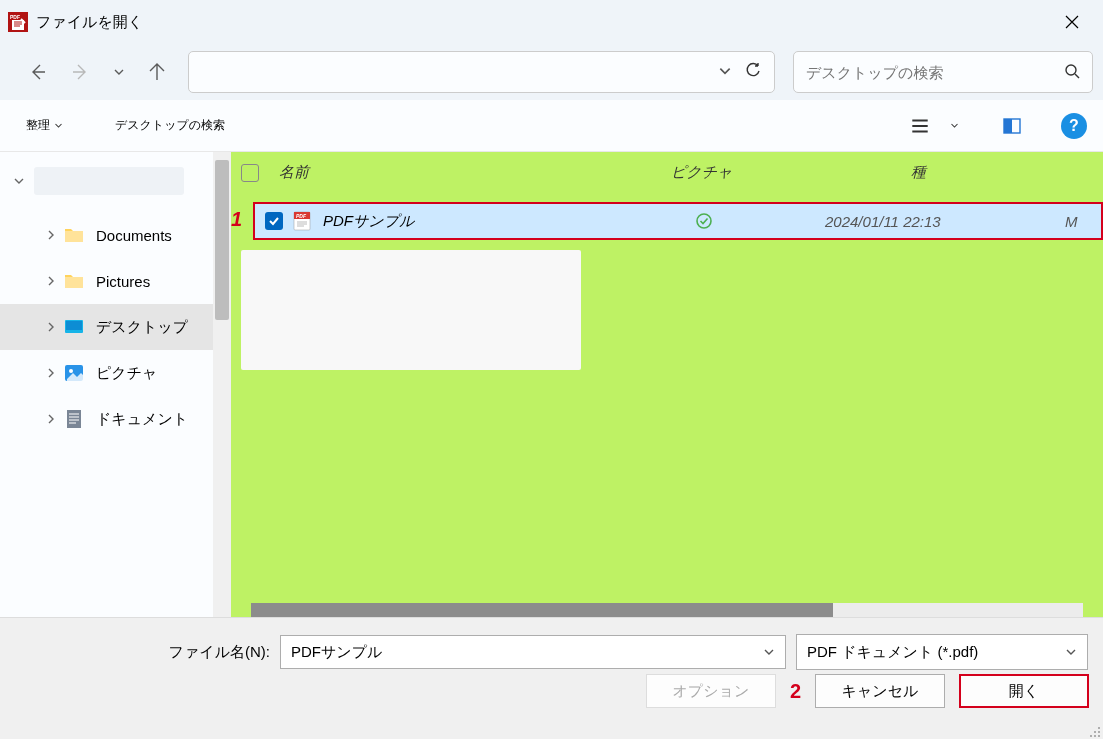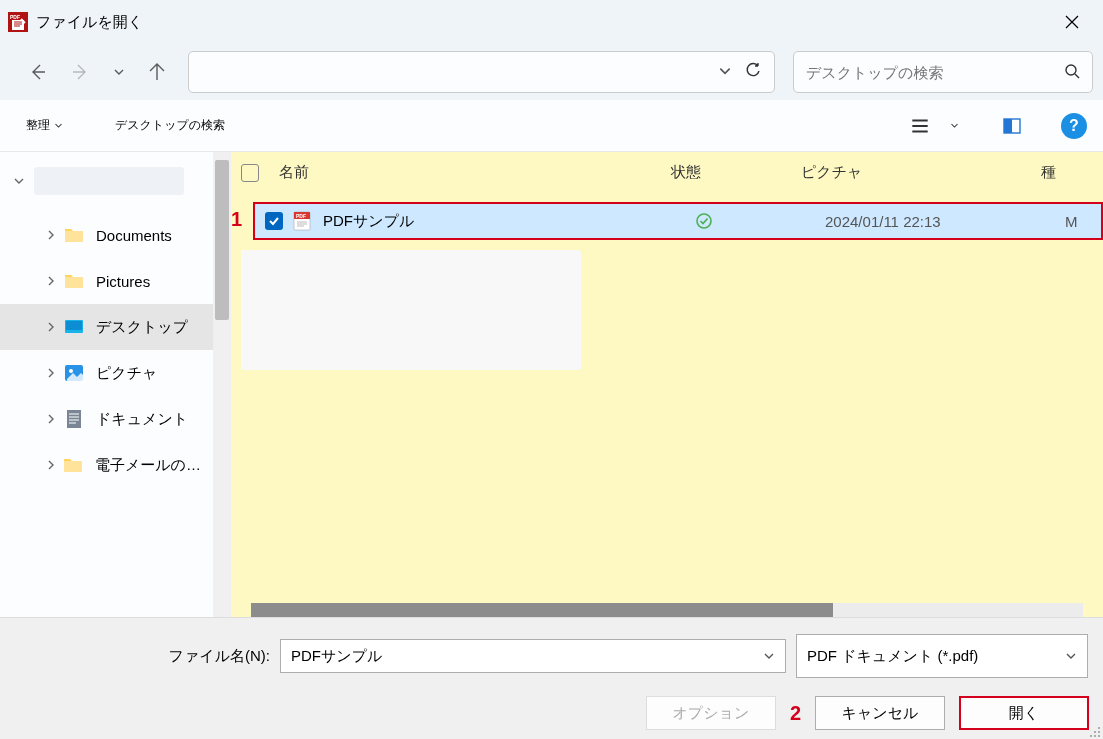--- a/index.html
+++ b/index.html
@@ -41,21 +41,21 @@
 .tree-item.with-exp { padding-left: 8px; }
 .tree-item.with-exp.indent1-exp { padding-left: 40px; }
 .tree-item.selected { background: #e5e5e5; }
 .tree-item .expander { width: 22px; display: flex; align-items: center; justify-content: center; }
 .tree-item .folder-icon { width: 24px; height: 24px; margin-right: 10px; display: flex; align-items: center; justify-content: center; }
 .tree-item .label { overflow: hidden; text-overflow: ellipsis; white-space: nowrap; }
 
 .scroll-track { width: 18px; background: #f0f0f0; }
 .scroll-thumb { width: 14px; height: 160px; background: #bdbdbd; margin: 8px auto 0; border-radius: 2px; }
 
-.file-area { flex: 1; background: #fef9c3; position: relative; overflow: hidden; }
+.file-area { flex: 1; background: #bef264; position: relative; overflow: hidden; font-style: italic; }
 .columns { height: 42px; display: flex; align-items: center; border-bottom: 1px solid transparent; padding-left: 10px; font-size: 15px; color: #333; }
 .columns .col { display: flex; align-items: center; height: 100%; }
 .columns .col.name { width: 430px; }
 .columns .col.name .chk { width: 18px; height: 18px; border: 1.5px solid #888; border-radius: 3px; margin-right: 20px; }
 .columns .col.status { width: 130px; }
 .columns .col.modified { width: 240px; }
 .columns .col.type { flex: 1; }
 
 .file-row-wrap { position: relative; }
 .annotation { position: absolute; font-size: 20px; font-weight: bold; color: #d4001c; left: -20px; top: 6px; }
@@ -67,25 +67,25 @@
 .file-row .fstatus { width: 130px; display: flex; align-items: center; }
 .file-row .fmod { width: 240px; color: #555; }
 .file-row .ftype { flex: 1; color: #555; }
 
 .blur-block { width: 340px; height: 120px; background: #f8f8f8; margin: 10px 0 0 10px; border-radius: 2px; }
 
 .hscroll { position: absolute; bottom: 0; left: 20px; right: 20px; height: 14px; background: #ececec; }
 .hscroll .thumb { width: 70%; height: 100%; background: #8c8c8c; }
 
 .footer { height: 122px; background: #f0f0f0; border-top: 1px solid #ddd; padding: 16px 14px 0 0; position: relative; }
-.footer .row1 { display: flex; align-items: center; margin-bottom: 18px; }
+.footer .row1 { display: flex; align-items: center; margin-bottom: 4px; }
 .footer .fn-label { width: 280px; text-align: right; padding-right: 10px; font-size: 15px; }
 .footer .fn-input { width: 506px; height: 34px; border: 1px solid #adadad; background: #fff; display: flex; align-items: center; padding: 0 10px; font-size: 15px; }
 .footer .fn-input .chev { margin-left: auto; }
-.footer .ft-select { width: 292px; height: 44px; border: 1px solid #adadad; background: #fff; margin-left: 10px; display: flex; align-items: center; padding: 0 10px; font-size: 15px; }
+.footer .ft-select { width: 292px; height: 36px; border: 1px solid #adadad; background: #fff; margin-left: 10px; display: flex; align-items: center; padding: 0 10px; font-size: 15px; }
 .footer .ft-select .chev { margin-left: auto; }
 .footer .row2 { display: flex; justify-content: flex-end; align-items: center; gap: 14px; }
 .footer .btn { width: 130px; height: 34px; border: 1px solid #adadad; background: #fdfdfd; display: flex; align-items: center; justify-content: center; font-size: 15px; cursor: pointer; }
 .footer .btn.faded { border-color: #ddd; color: #aaa; }
 .footer .btn.highlight { border: 2px solid #d4001c; }
 .annot2 { font-size: 20px; font-weight: bold; color: #d4001c; }
 .resize-grip { position: absolute; right: 2px; bottom: 2px; width: 12px; height: 12px; }
 </style>
 </head>
 <body>
@@ -259,49 +259,32 @@
           </svg>
         </div>
       <div class="folder-icon">
           <svg width="22" height="22" viewBox="0 0 22 22">
             <rect x="4" y="2" width="14" height="18" fill="#7a8696"></rect>
             <path d="M6 6 L16 6 M6 9 L16 9 M6 12 L16 12 M6 15 L13 15" stroke="#fff" stroke-width="1.2"></path>
           </svg>
         </div>
       <span class="label">ドキュメント</span>
     </div>
-    <div class="tree-item with-exp indent1-exp">
-      <div class="expander">
-          <svg width="12" height="12" viewBox="0 0 12 12">
-            <path d="M4 2 L8 6 L4 10" fill="none" stroke="#666" stroke-width="1.4"></path>
-          </svg>
-        </div>
-      <div class="folder-icon">
-          <svg width="22" height="22" viewBox="0 0 22 22">
-            <path d="M2 5 L8 5 L10 7 L20 7 L20 18 L2 18 Z" fill="#ffd35c"></path>
-            <path d="M2 7 L20 7 L20 18 L2 18 Z" fill="#ffe39a"></path>
-          </svg>
-        </div>
-      <span class="label">電子メールの添付</span>
-    </div>
   </div>
 
   <div class="scroll-track">
     <div class="scroll-thumb"></div>
   </div>
 
   <div class="file-area">
     <div class="columns">
       <div class="col name">
         <div class="chk"></div>
         <span>名前</span>
       </div>
-      <div class="col status">
-          <span>状態</span>
-        </div>
       <div class="col modified">
           <span>ピクチャ</span>
         </div>
       <div class="col type">
           <span>種</span>
         </div>
     </div>
 
     <div class="file-row-wrap" style="margin-left:20px; margin-top:8px;">
       <div class="annotation">1</div>

